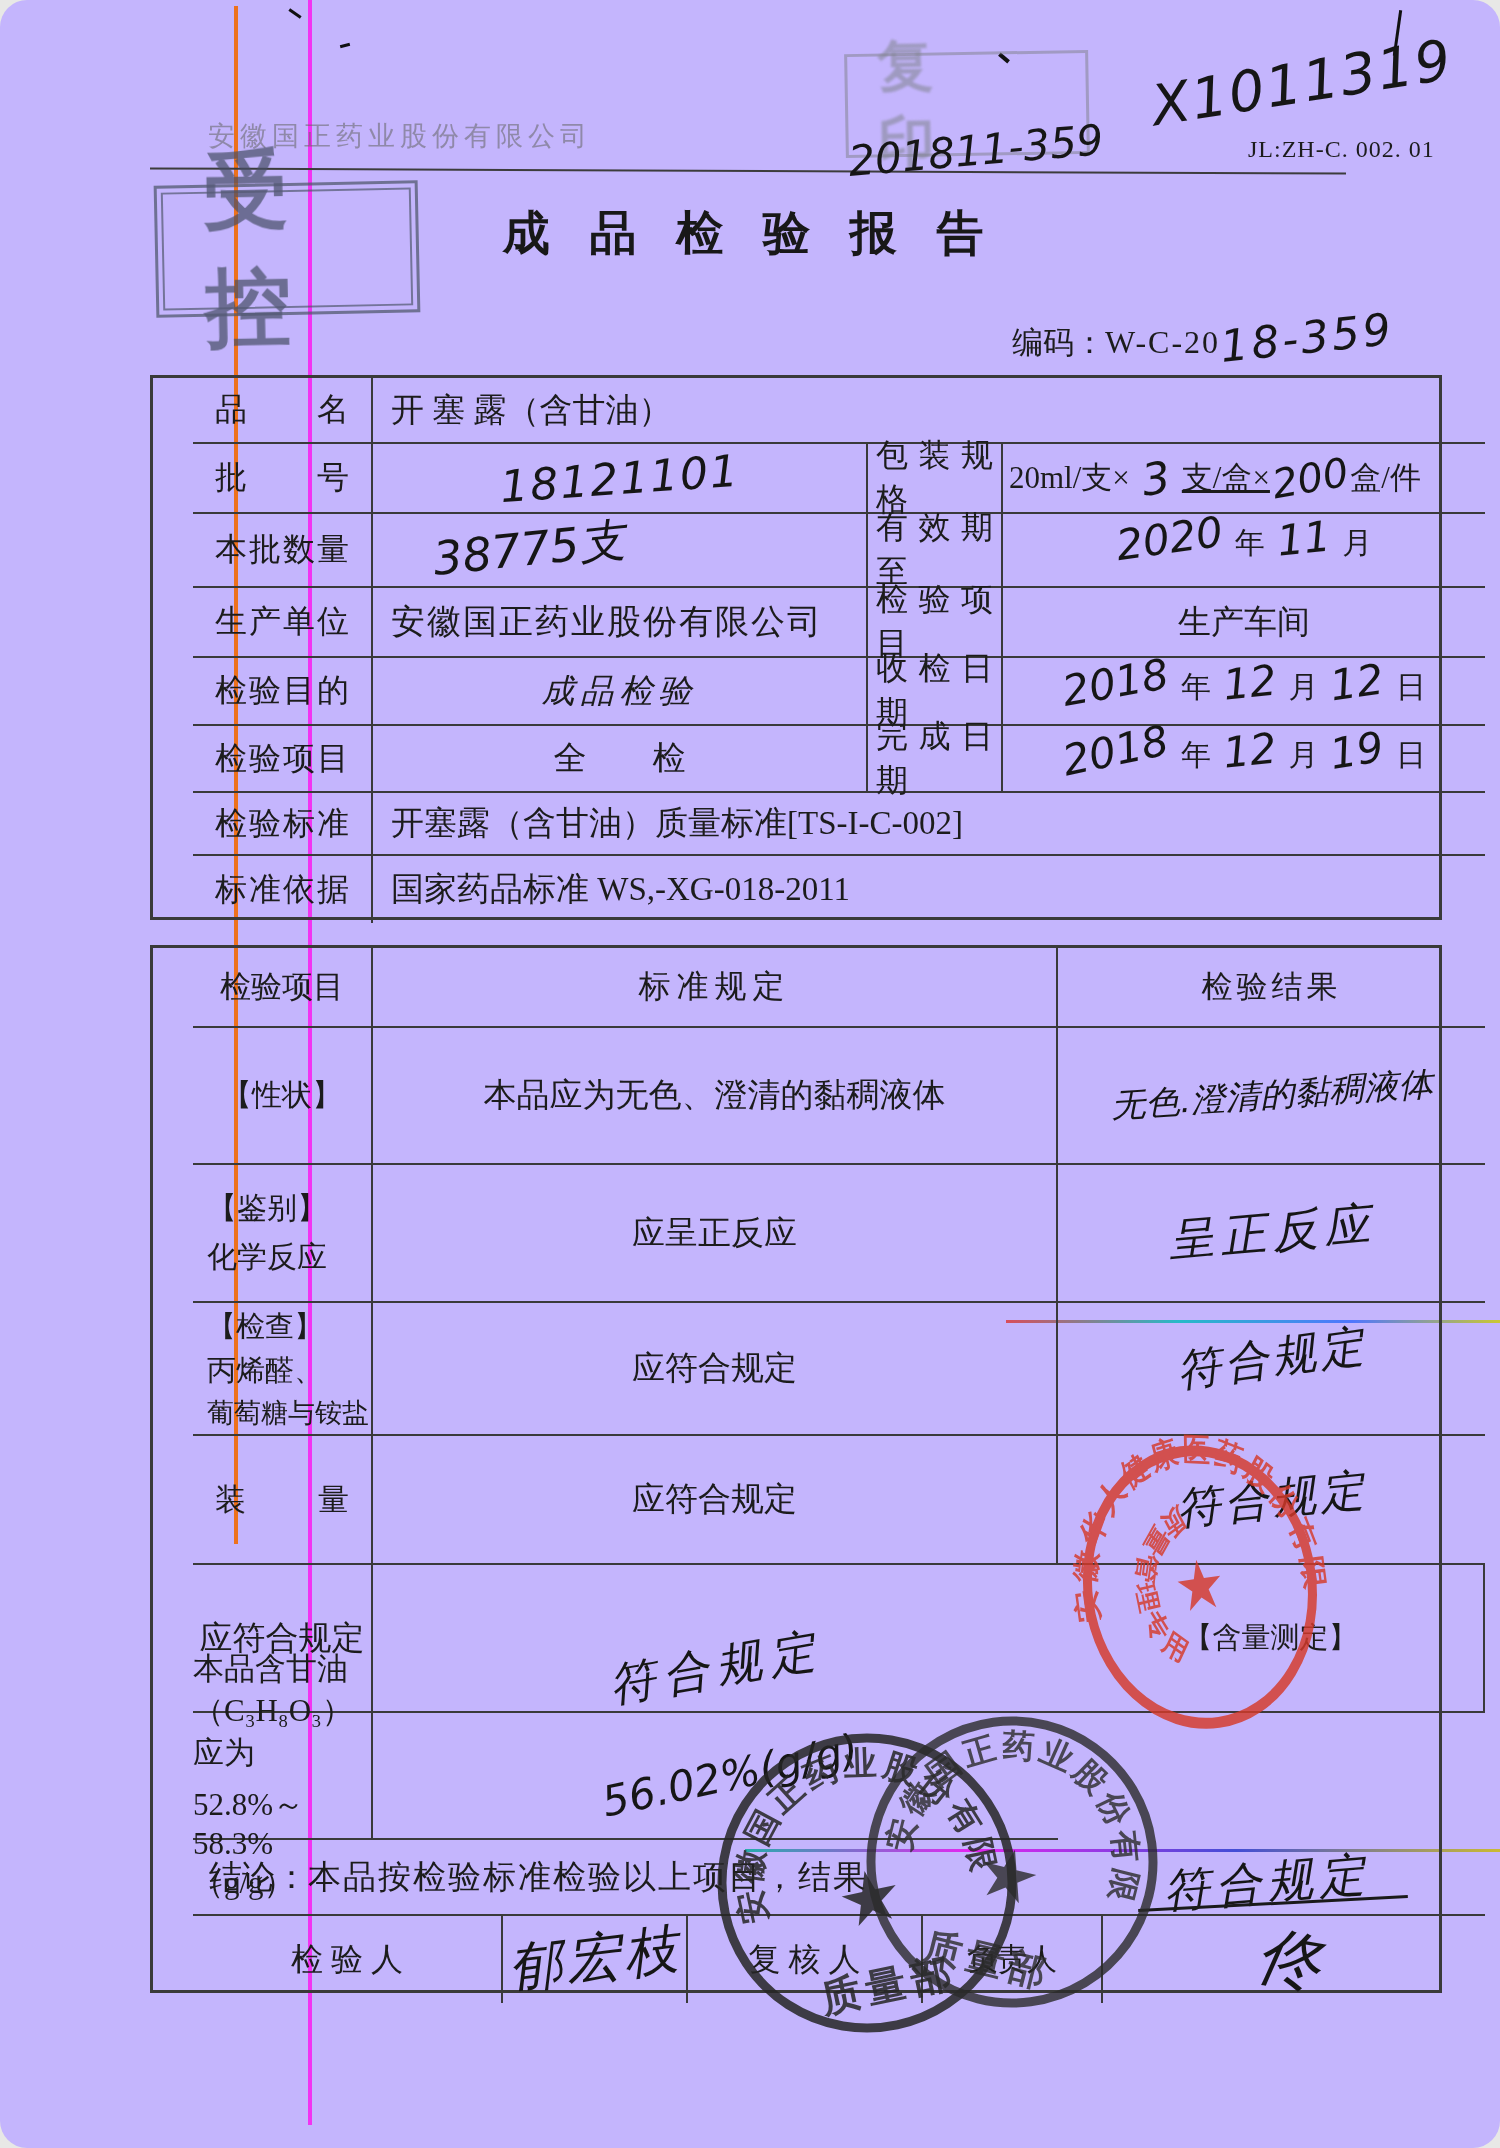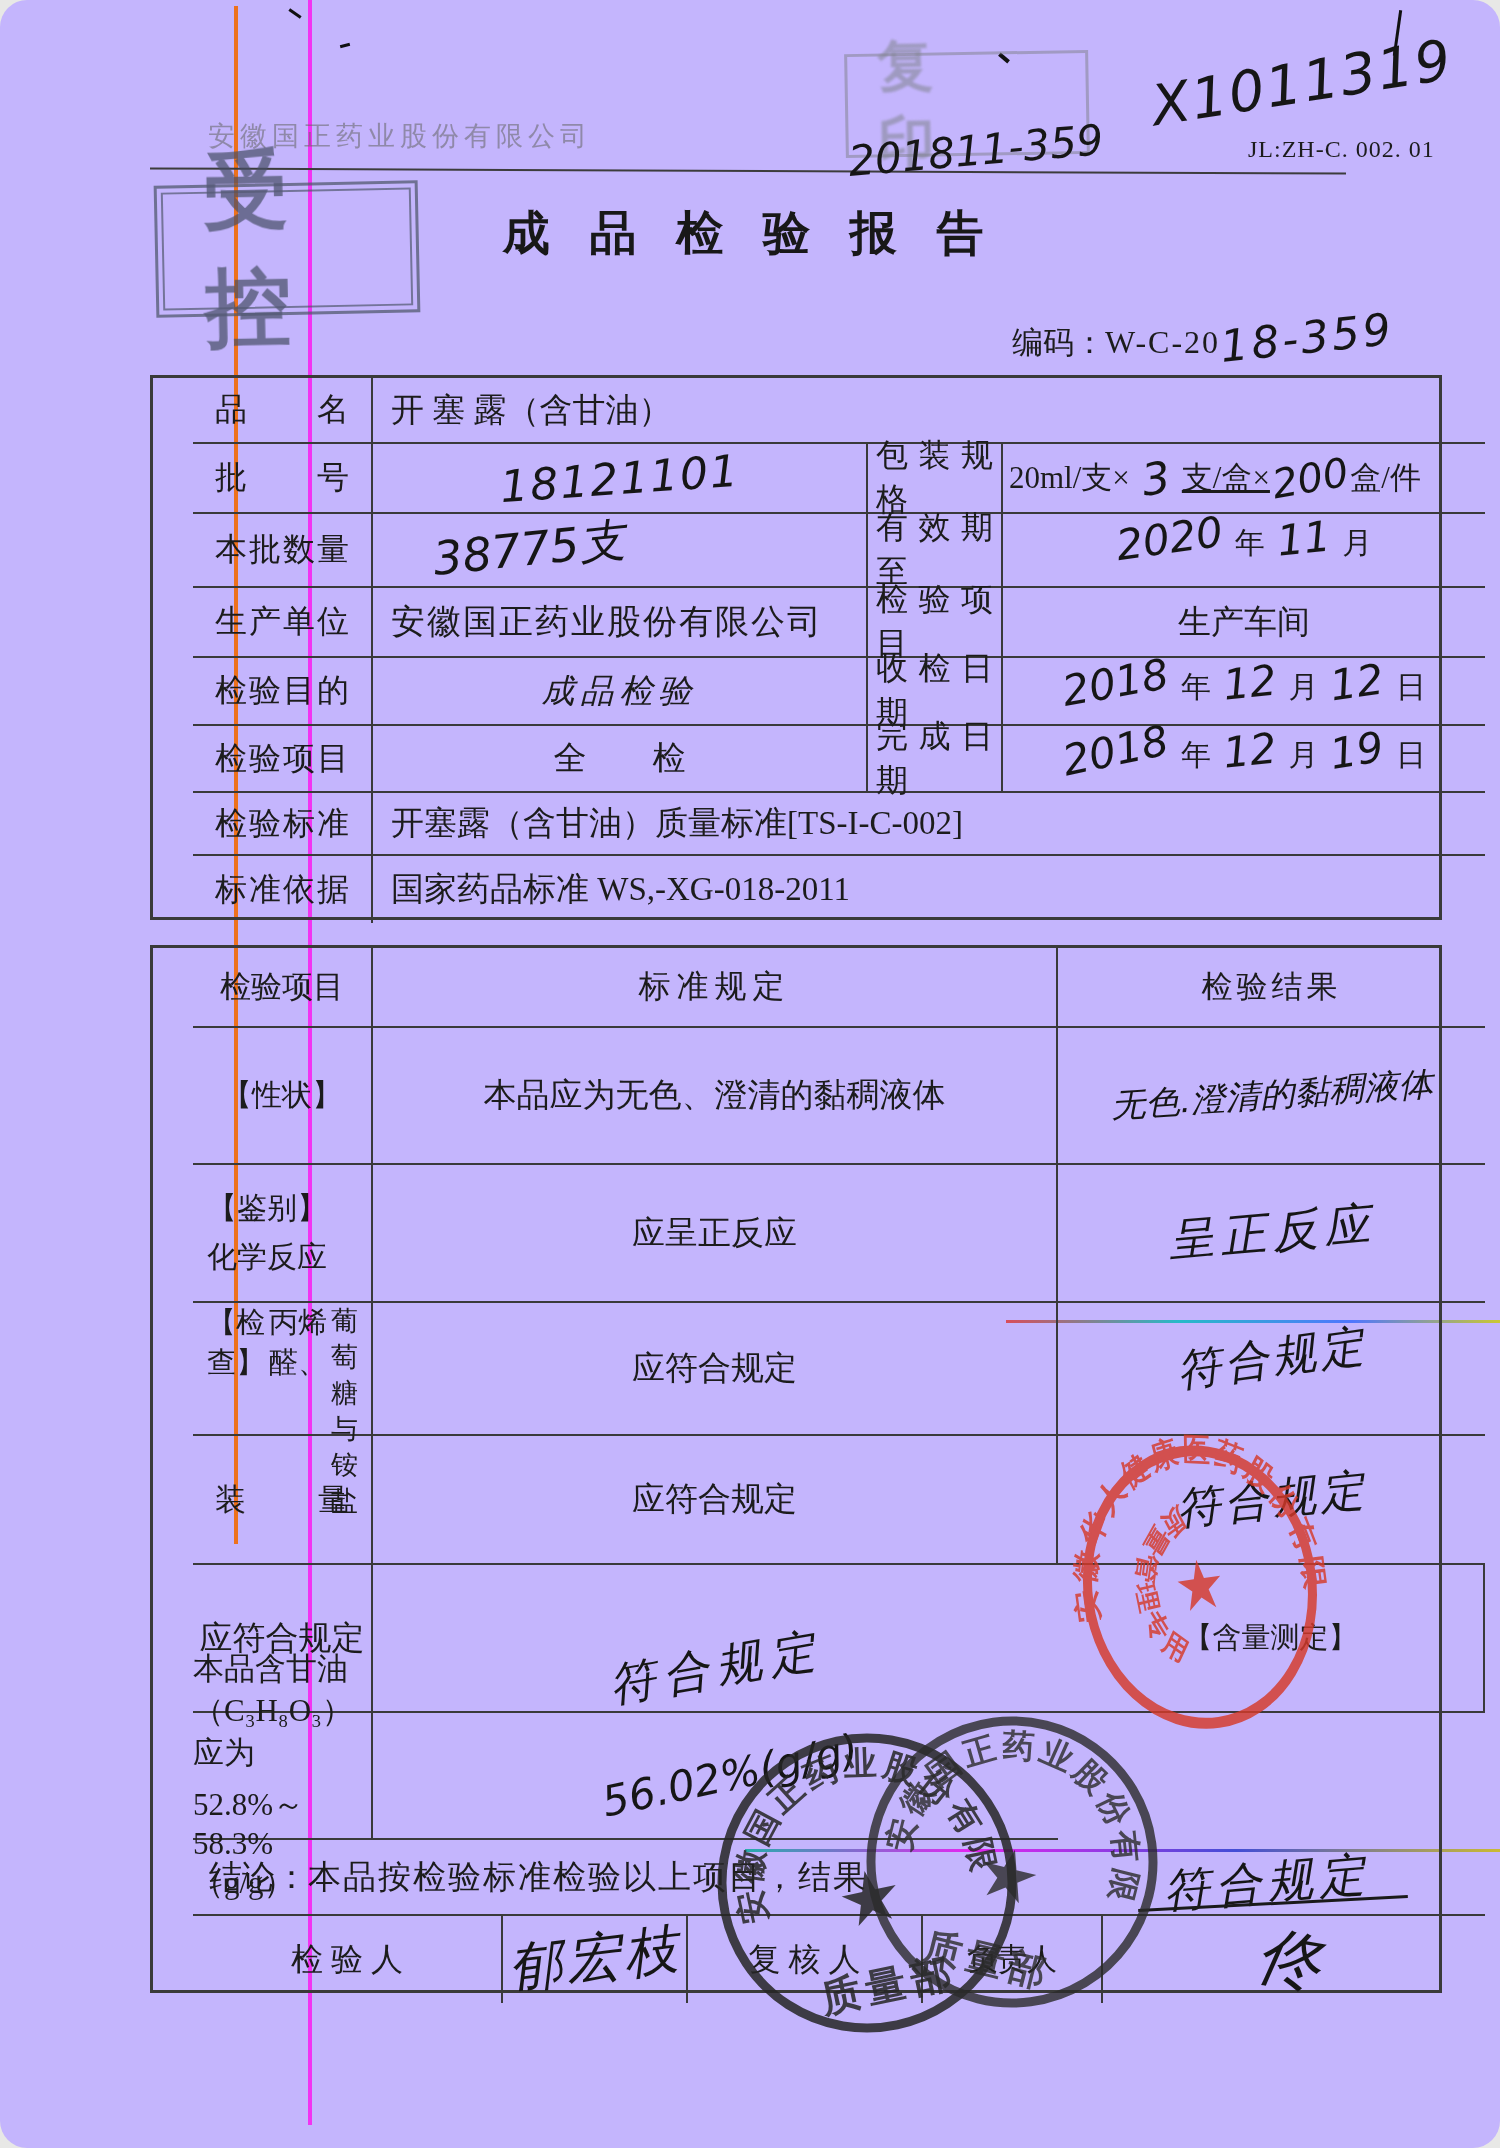--- a/index.html
+++ b/index.html
@@ -181,21 +181,21 @@
 
     <div class="cell" style="flex-direction:column;align-items:flex-start;padding-left:14px;gap:8px;">
       <div style="font-size:30px;">【鉴别】</div>
       <div style="font-size:30px;">化学反应</div>
     </div>
     <div class="cell val">应呈正反应</div>
     <div class="cell noR">
       <span class="hw" style="font-size:46px;transform:rotate(-5deg);letter-spacing:6px;">呈正反应</span>
     </div>
 
-    <div class="cell" style="flex-direction:row;align-items:flex-start;padding-left:14px;gap:4px;">
+    <div class="cell" style="flex-direction:column;align-items:flex-start;padding-left:14px;gap:4px;">
       <div style="font-size:29px;">【检查】</div>
       <div style="font-size:29px;">丙烯醛、</div>
       <div style="font-size:27px;">葡萄糖与铵盐</div>
     </div>
     <div class="cell val">应符合规定</div>
     <div class="cell noR">
       <span class="hw" style="font-size:44px;transform:rotate(-8deg);letter-spacing:4px;margin-top:-20px;">符合规定</span>
     </div>
 
     <div class="cell">

